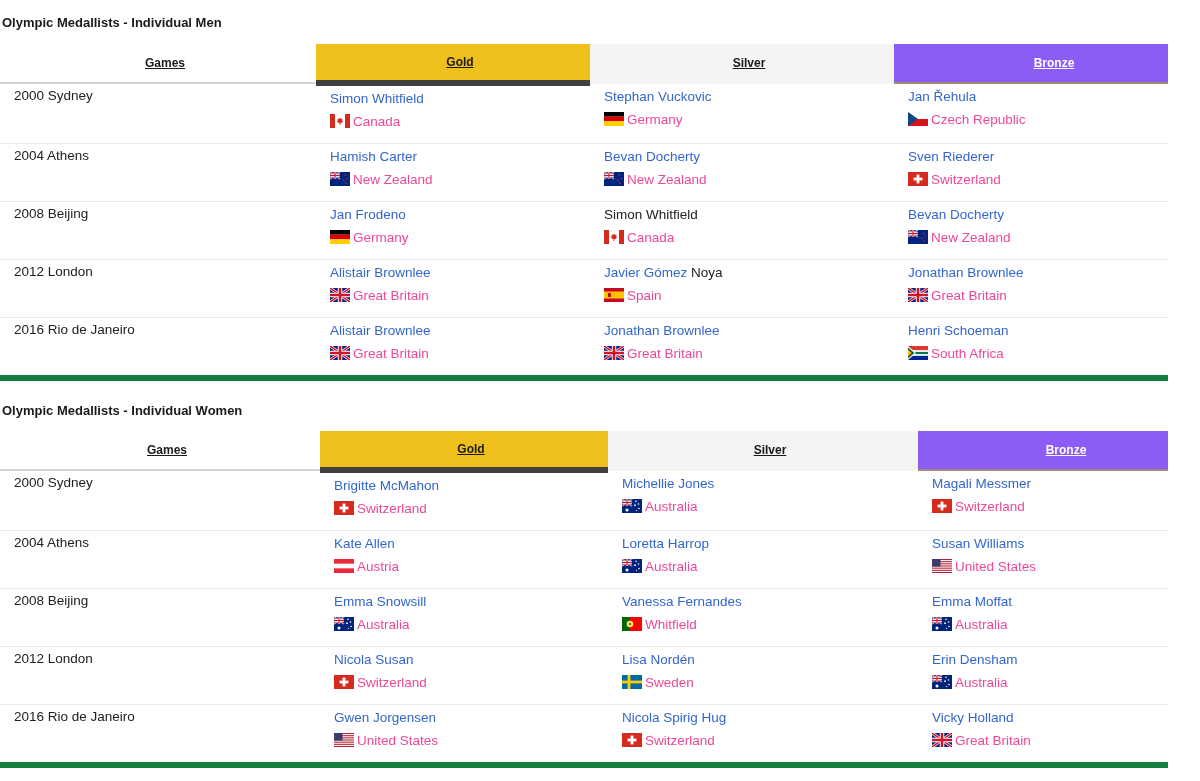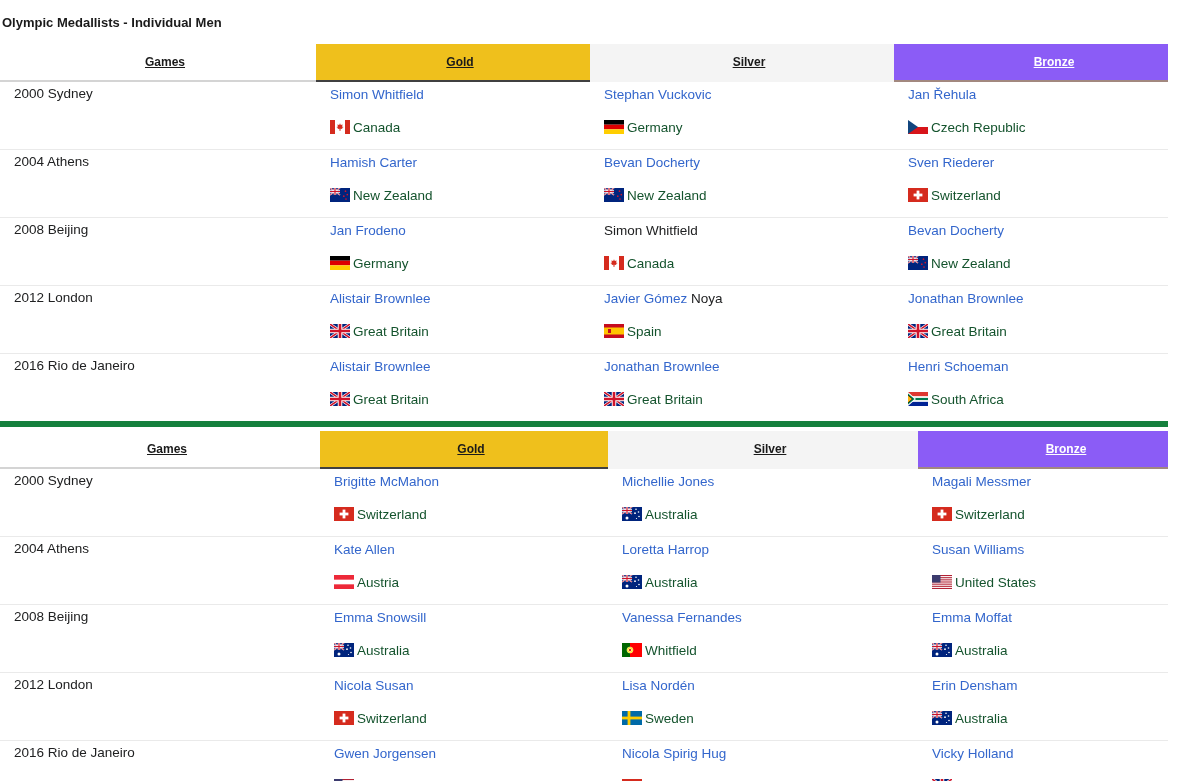--- a/index.html
+++ b/index.html
@@ -50,21 +50,21 @@
     padding: 11px 0 11px 14px;
     vertical-align: middle;
     color: #1a1a1a;
     background: #ffffff;
     border-bottom: 2px solid #d4d4d4;
     height: 14px;
     box-sizing: content-box;
     text-decoration: underline;
   }
   table.medal-table th.th-games  { background: #ffffff; }
-  table.medal-table th.th-gold   { background: #EFC01C; border-bottom: 2px solid #404040; }
+  table.medal-table th.th-gold   { background: #EFC01C; border-bottom: 6px solid #404040; }
   table.medal-table th.th-silver { background: #F4F4F4; border-bottom: 2px solid #F4F4F4; }
   table.medal-table th.th-bronze { background: #8b5cf6; border-bottom: 2px solid #A2887F; color: #ffffff; }
 
   table.medal-table td {
     padding: 4px 0 12px 14px;
     vertical-align: top;
     border-bottom: 1px solid #eaeaea;
     background: #ffffff;
   }
   table.medal-table tr:last-child td {
@@ -89,23 +89,23 @@
     color: #3366cc;
     text-decoration: none;
     cursor: pointer;
   }
   .plain {
     color: #202122;
   }
   .country {
     display: block;
     line-height: 19px;
-    margin-top: 14px;
+    margin-top: 4px;
     white-space: nowrap;
-    color: #14532d;
+    color: #ec4899;
   }
   .flag {
     display: inline-block;
     width: 20px;
     height: 14px;
     vertical-align: -2px;
     margin-right: 3px;
     border: none;
     position: relative;
     overflow: hidden;
@@ -309,20 +309,21 @@
                   <path d="M0 0l8 7-8 7z" fill="#fff"></path>
                   <path d="M0 1.4l6.6 5.6L0 12.6z" fill="#007a4d"></path>
                   <path d="M0 3l4.6 4L0 11z" fill="#000"></path>
                   <path d="M0 3.6l4 3.4-4 3.4z" fill="#ffb612"></path>
                 </svg></span><span class="country-name">South Africa</span></span>
           </td>
         </tr>
       </tbody>
   </table>
 
+  <div class="section-title" id="title-women">Olympic Medallists - Individual Women</div>
   <table class="medal-table" id="table-women">
     <colgroup>
       <col style="width:320px">
         <col style="width:288px">
         <col style="width:310px">
         <col style="width:282px">
     </colgroup>
     <thead>
       <tr>
         <th class="th-games">Games</th>

